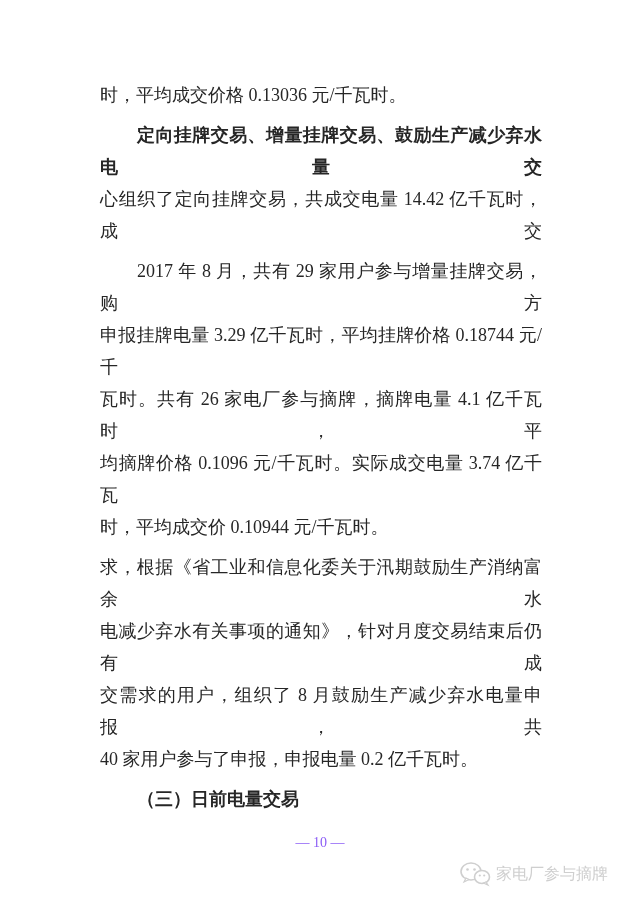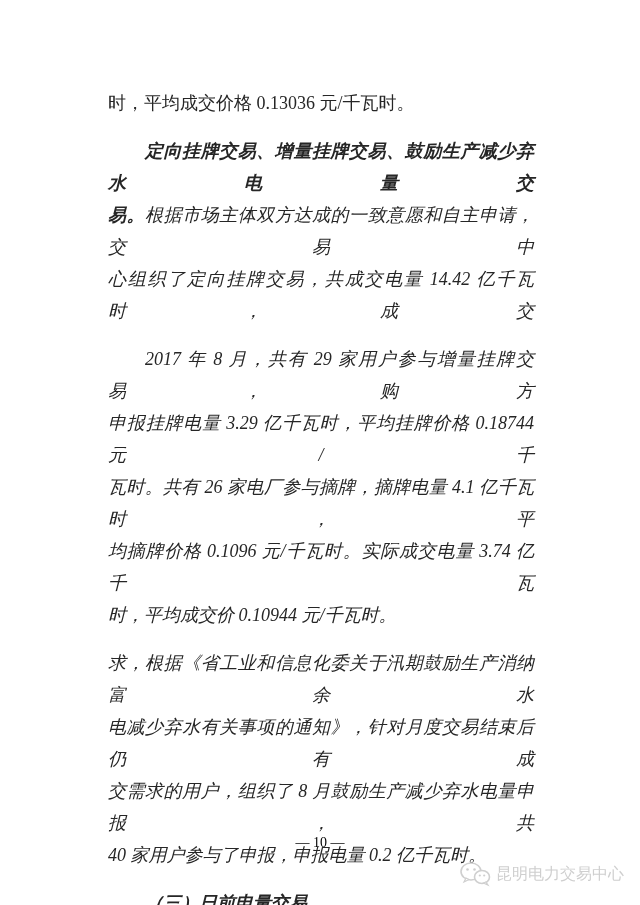--- a/index.html
+++ b/index.html
@@ -18,38 +18,38 @@
   }
   .doc {
     position: absolute;
     left: 92px;
     top: 71px;
     width: 458px;
     color: #262626;
     font-size: 18px;
     line-height: 32px;
   }
-  .para { margin: 16px; }
-  .para + .para { margin-top: 6px; font-style: italic; }
+  .para { margin: 8px; }
+  .para + .para { margin-top: 6px; }
   .heading { margin-top: 10px; font-weight: bold; }
   .line { text-align: justify; }
   .line.justify {
     text-align-last: justify;
     text-justify: inter-character;
   }
   .line.indent { text-indent: 37px; }
   .bold { font-weight: bold; }
   .pageno {
     position: absolute;
     top: 835px;
     left: 0;
     width: 100%;
     text-align: center;
     font-size: 14px;
-    color: #000000;
+    color: #8b5cf6;
     font-family: "Liberation Serif", "DejaVu Serif", serif;
   }
   .watermark {
     position: absolute;
     left: 459px;
     top: 861px;
     height: 26px;
     display: flex;
     align-items: center;
     gap: 5px;
@@ -64,21 +64,20 @@
 </head>
 <body>
 
 <div class="page">
   <div class="doc" id="doc-body">
       <div class="para">
         <div class="line"><span>时，平均成交价格 0.13036 元/千瓦时。</span></div>
       </div>
       <div class="para">
         <div class="line justify indent"><span class="bold">定向挂牌交易、增量挂牌交易、鼓励生产减少弃水电量交</span></div>
-        <div class="line justify"><span class="bold">易。</span><span>根据市场主体双方达成的一致意愿和自主申请，交易中</span></div>
         <div class="line justify"><span>心组织了定向挂牌交易，共成交电量 14.42 亿千瓦时，成交</span></div>
       </div>
       <div class="para">
         <div class="line justify indent"><span>2017 年 8 月，共有 29 家用户参与增量挂牌交易，购方</span></div>
         <div class="line justify"><span>申报挂牌电量 3.29 亿千瓦时，平均挂牌价格 0.18744 元/千</span></div>
         <div class="line justify"><span>瓦时。共有 26 家电厂参与摘牌，摘牌电量 4.1 亿千瓦时，平</span></div>
         <div class="line justify"><span>均摘牌价格 0.1096 元/千瓦时。实际成交电量 3.74 亿千瓦</span></div>
         <div class="line"><span>时，平均成交价 0.10944 元/千瓦时。</span></div>
       </div>
       <div class="para">
@@ -107,15 +106,15 @@
           <path d="M27 21 L29 24 L24.5 22 Z" stroke-width="1.2"></path>
         </g>
         <g fill="#cfcfcf">
           <circle cx="8.5" cy="8.5" r="1.3"></circle>
           <circle cx="15.5" cy="8.5" r="1.3"></circle>
           <circle cx="20.8" cy="14.5" r="1.1"></circle>
           <circle cx="25.2" cy="14.5" r="1.1"></circle>
         </g>
       </svg>
     </span>
-    <span class="wm-text">昆明电力交易中心</span>
+    <span class="wm-text">家电厂参与摘牌</span>
   </div>
 </div>
 
 </body></html>

